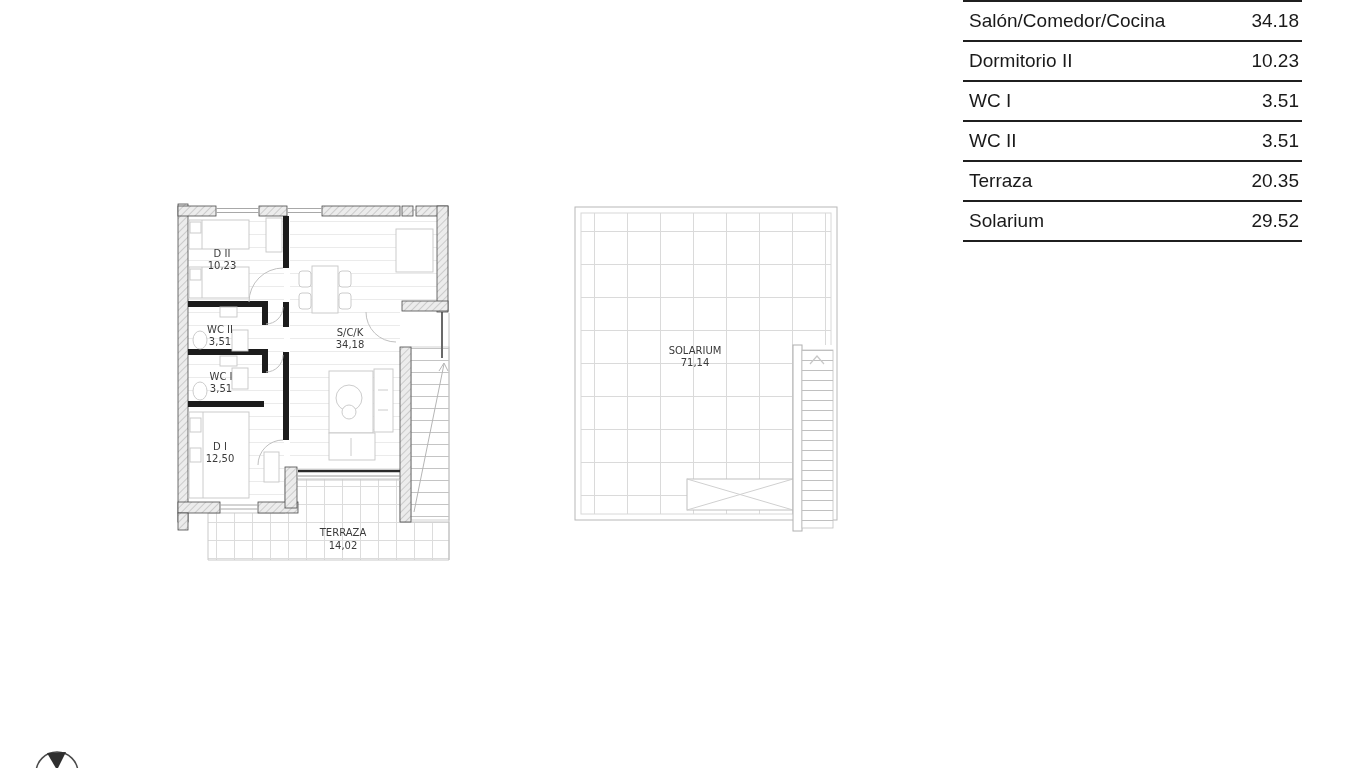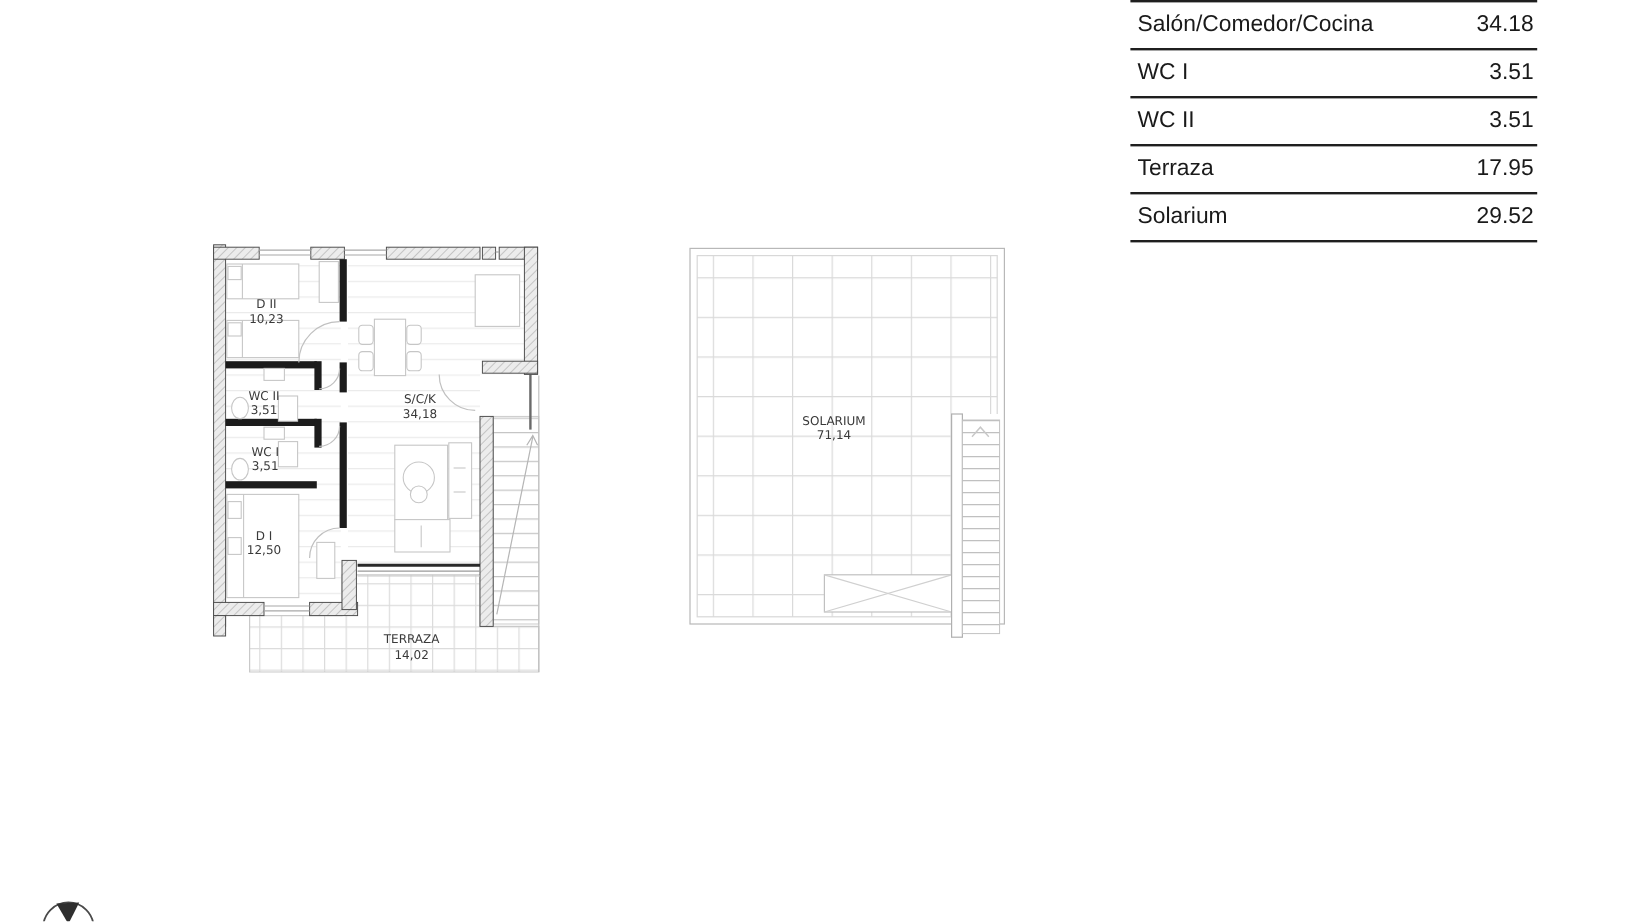--- a/index.html
+++ b/index.html
@@ -1,18 +1,18 @@
 <!DOCTYPE html>
 <html><head>
 <meta charset="utf-8">
 <style>
   html,body{margin:0;padding:0;background:#ffffff;width:1366px;height:768px;overflow:hidden;}
   .canvas{position:relative;width:1366px;height:768px;background:#fff;font-family:"Liberation Sans",sans-serif;}
   .plan-svg{position:absolute;left:0;top:0;}
-  .area-table{position:absolute;left:942px;top:0;width:339px;border-top:2px solid #1f1f1f;color:#1a1a1a;}
+  .area-table{position:absolute;left:963px;top:0;width:339px;border-top:2px solid #1f1f1f;color:#1a1a1a;}
   .area-row{display:flex;justify-content:space-between;align-items:center;height:38px;
             border-bottom:2px solid #1f1f1f;padding:0 3px 0 6px;font-size:19px;}
   .area-row .lbl{white-space:nowrap;}
   .area-row .val{white-space:nowrap;}
   svg text{font-family:"DejaVu Sans",sans-serif;fill:#3a3a3a;}
   .room-label{font-size:10px;text-anchor:middle;}
 </style>
 </head>
 <body>
 
@@ -200,30 +200,34 @@
       <polygon points="47,753 66,752 57,770" fill="#2f2f2f"></polygon>
     </g>
   </svg>
 
   <div class="area-table">
     <div class="area-row">
       <span class="lbl">Salón/Comedor/Cocina</span>
       <span class="val">34.18</span>
     </div>
     <div class="area-row">
+      <span class="lbl">Dormitorio II</span>
+      <span class="val">10.23</span>
+    </div>
+    <div class="area-row">
       <span class="lbl">WC I</span>
       <span class="val">3.51</span>
     </div>
     <div class="area-row">
       <span class="lbl">WC II</span>
       <span class="val">3.51</span>
     </div>
     <div class="area-row">
       <span class="lbl">Terraza</span>
-      <span class="val">17.95</span>
+      <span class="val">20.35</span>
     </div>
     <div class="area-row">
       <span class="lbl">Solarium</span>
       <span class="val">29.52</span>
     </div>
   </div>
 
 </div>
 
 </body></html>

